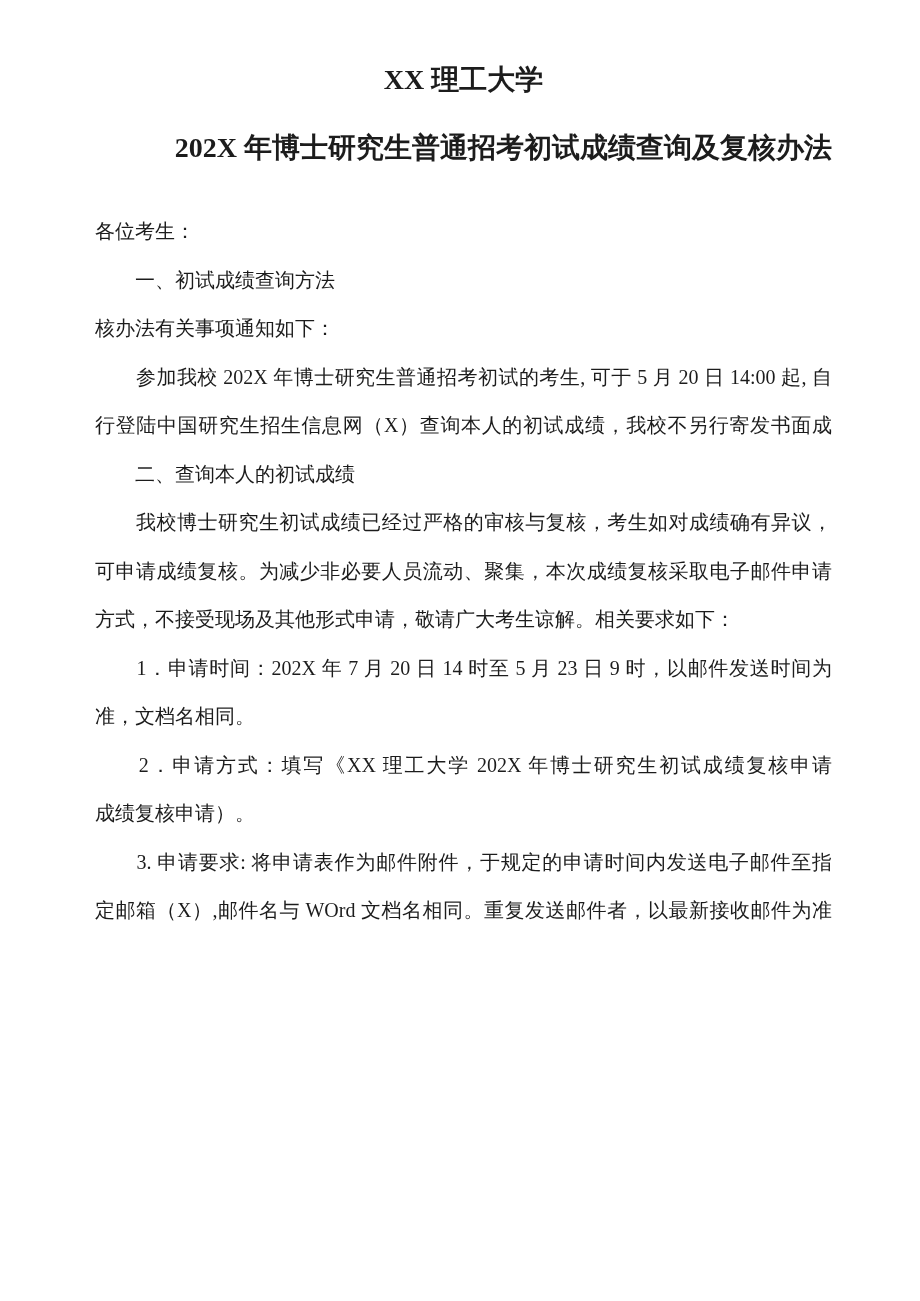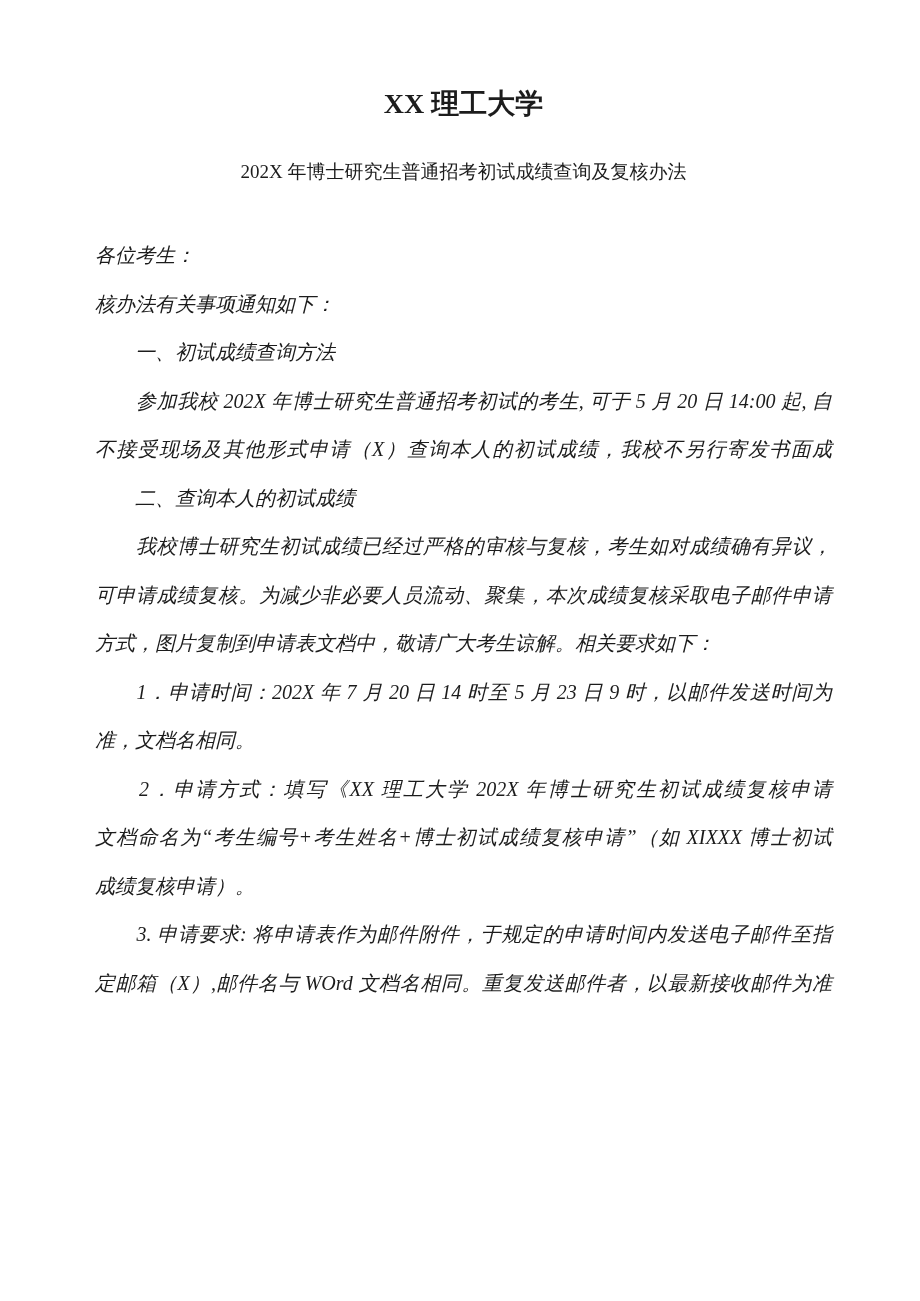--- a/index.html
+++ b/index.html
@@ -16,37 +16,36 @@
   }
   .page {
     width: 920px;
     height: 1301px;
     box-sizing: border-box;
     padding-left: 95px;
     padding-right: 88px;
     background: #ffffff;
   }
   .doc-title {
-    margin-top: 80px;
+    margin-top: 56px;
     line-height: 48px;
     text-align: center;
     font-size: 28px;
     font-weight: bold;
   }
   .doc-subtitle {
     margin-top: 20px;
     line-height: 48px;
-    text-align: center;
-    font-size: 19px;
-    font-weight: normal;
+    text-align: right;
+    font-size: 28px;
+    font-weight: bold;
   }
   .doc-body {
     margin-top: 35px;
     font-size: 20px;
-    font-style: italic;
   }
   .line {
     line-height: 48.5px;
     height: 48.5px;
     white-space: nowrap;
     text-align: left;
   }
   .line.fill {
     white-space: normal;
     text-align: justify;
@@ -54,29 +53,28 @@
   }
 </style>
 </head>
 <body>
 
 <div class="page">
   <div class="doc-title">XX 理工大学</div>
   <div class="doc-subtitle">202X 年博士研究生普通招考初试成绩查询及复核办法</div>
   <div class="doc-body" id="body-lines">
       <div class="line">各位考生：</div>
+      <div class="line">　　一、初试成绩查询方法</div>
       <div class="line">核办法有关事项通知如下：</div>
-      <div class="line">　　一、初试成绩查询方法</div>
       <div class="line fill">　　参加我校 202X 年博士研究生普通招考初试的考生, 可于 5 月 20 日 14:00 起, 自</div>
-      <div class="line fill">不接受现场及其他形式申请（X）查询本人的初试成绩，我校不另行寄发书面成</div>
+      <div class="line fill">行登陆中国研究生招生信息网（X）查询本人的初试成绩，我校不另行寄发书面成</div>
       <div class="line">　　二、查询本人的初试成绩</div>
       <div class="line fill">　　我校博士研究生初试成绩已经过严格的审核与复核，考生如对成绩确有异议，</div>
       <div class="line fill">可申请成绩复核。为减少非必要人员流动、聚集，本次成绩复核采取电子邮件申请</div>
-      <div class="line">方式，图片复制到申请表文档中，敬请广大考生谅解。相关要求如下：</div>
+      <div class="line">方式，不接受现场及其他形式申请，敬请广大考生谅解。相关要求如下：</div>
       <div class="line fill">　　1．申请时间：202X 年 7 月 20 日 14 时至 5 月 23 日 9 时，以邮件发送时间为</div>
       <div class="line">准，文档名相同。</div>
       <div class="line fill">　　2．申请方式：填写《XX 理工大学 202X 年博士研究生初试成绩复核申请</div>
-      <div class="line fill">文档命名为“考生编号+考生姓名+博士初试成绩复核申请”（如 XIXXX 博士初试</div>
       <div class="line">成绩复核申请）。</div>
       <div class="line fill">　　3. 申请要求: 将申请表作为邮件附件，于规定的申请时间内发送电子邮件至指</div>
       <div class="line fill">定邮箱（X）,邮件名与 WOrd 文档名相同。重复发送邮件者，以最新接收邮件为准</div>
     </div>
 </div>
 
 </body></html>

